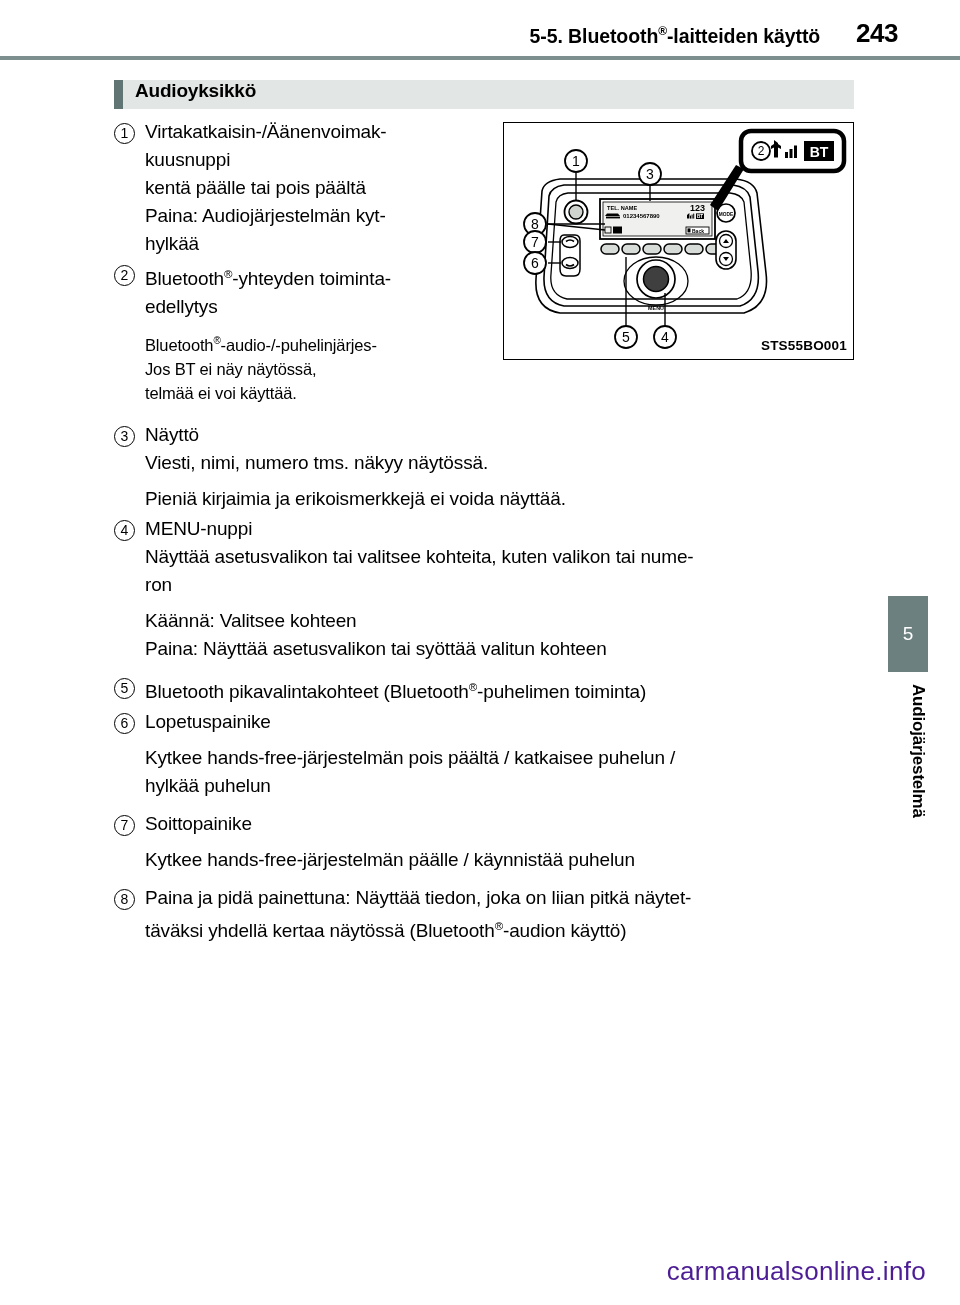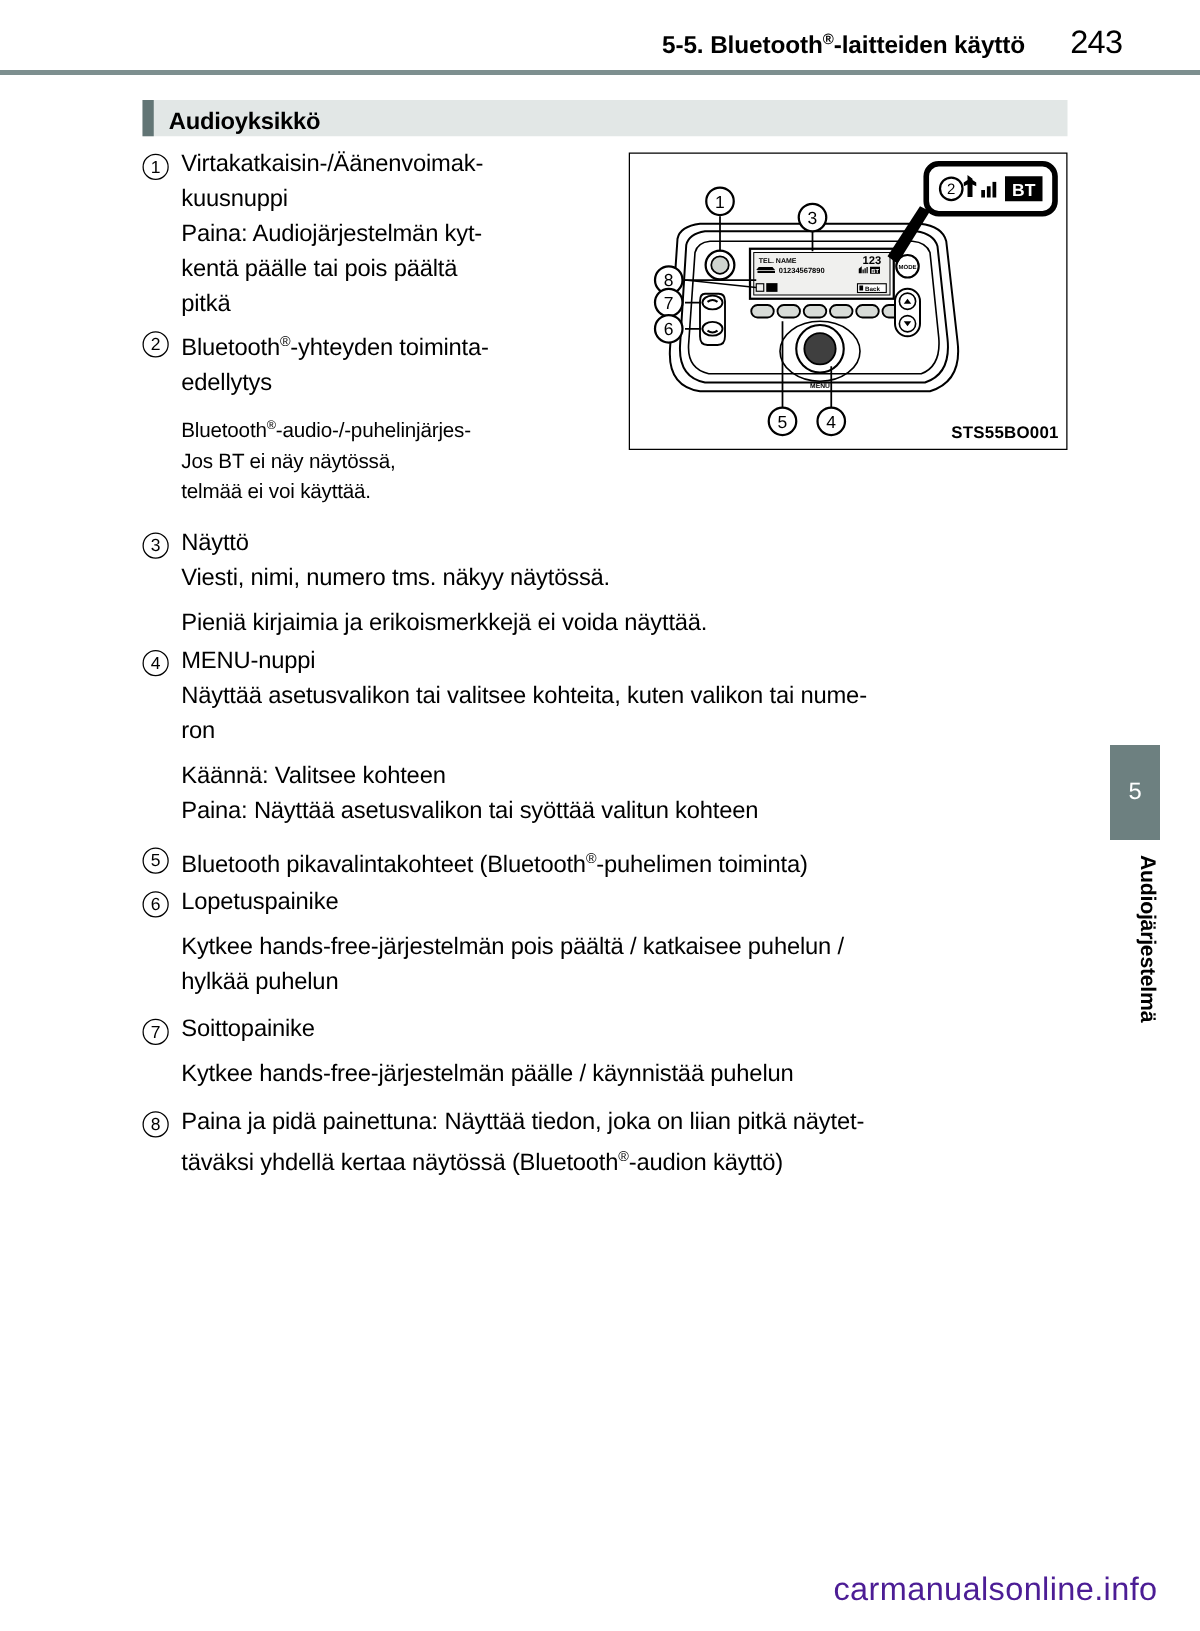--- a/index.html
+++ b/index.html
@@ -17,31 +17,31 @@
     position: absolute; left: 0; top: 18px; width: 960px; height: 32px;
     display: flex; align-items: baseline; justify-content: flex-end;
     padding-right: 62px;
   }
   .header-title {
     font-size: 19.5px; font-weight: 700; letter-spacing: -0.1px;
     white-space: nowrap;
   }
   .header-title .reg { font-size: 12px; vertical-align: super; font-weight: 700; }
   .page-number {
-    font-size: 26px; font-weight: 400; margin-left: 36px; letter-spacing: -0.5px;
+    font-size: 26px; font-weight: 700; margin-left: 36px; letter-spacing: -0.5px;
   }
   .header-rule {
     position: absolute; left: 0; top: 56px; width: 960px; height: 4px;
     background: #7d8f8f;
   }
 
   
   .section-bar {
     position: absolute; left: 114px; top: 80px; width: 740px; height: 29px;
-    background: #e2e7e6; display: flex; align-items: flex-end;
+    background: #e2e7e6; display: flex; align-items: flex-start;
   }
   .section-bar .accent {
     width: 9px; height: 29px; background: #627575; flex: 0 0 auto;
   }
   .section-bar .section-title {
     font-size: 19px; font-weight: 700; padding-left: 12px; letter-spacing: -0.2px;
   }
 
   
   .content {
@@ -242,23 +242,23 @@
     <div class="fig-caption">STS55BO001</div>
   </div>
 
   <div class="content">
 
     <div class="item">
       <div class="num">1</div>
       <div class="item-body narrow">
         <div class="t">Virtakatkaisin-/Äänenvoimak-</div>
         <div class="t">kuusnuppi</div>
+        <div class="t">kentä päälle tai pois päältä</div>
         <div class="t just">Paina: Audiojärjestelmän kyt-</div>
-        <div class="t">kentä päälle tai pois päältä</div>
-        <div class="t">pitkä</div>
+        <div class="t">hylkää</div>
       </div>
     </div>
 
     <div class="item">
       <div class="num">2</div>
       <div class="item-body narrow">
         <div class="t just"><span>Bluetooth</span><span class="reg">®</span><span>-yhteyden toiminta-</span></div>
         <div class="t">edellytys</div>
         <div class="gap-s"></div>
         <div class="t small"><span>Bluetooth</span><span class="reg">®</span><span>-audio-/-puhelinjärjes-</span></div>

